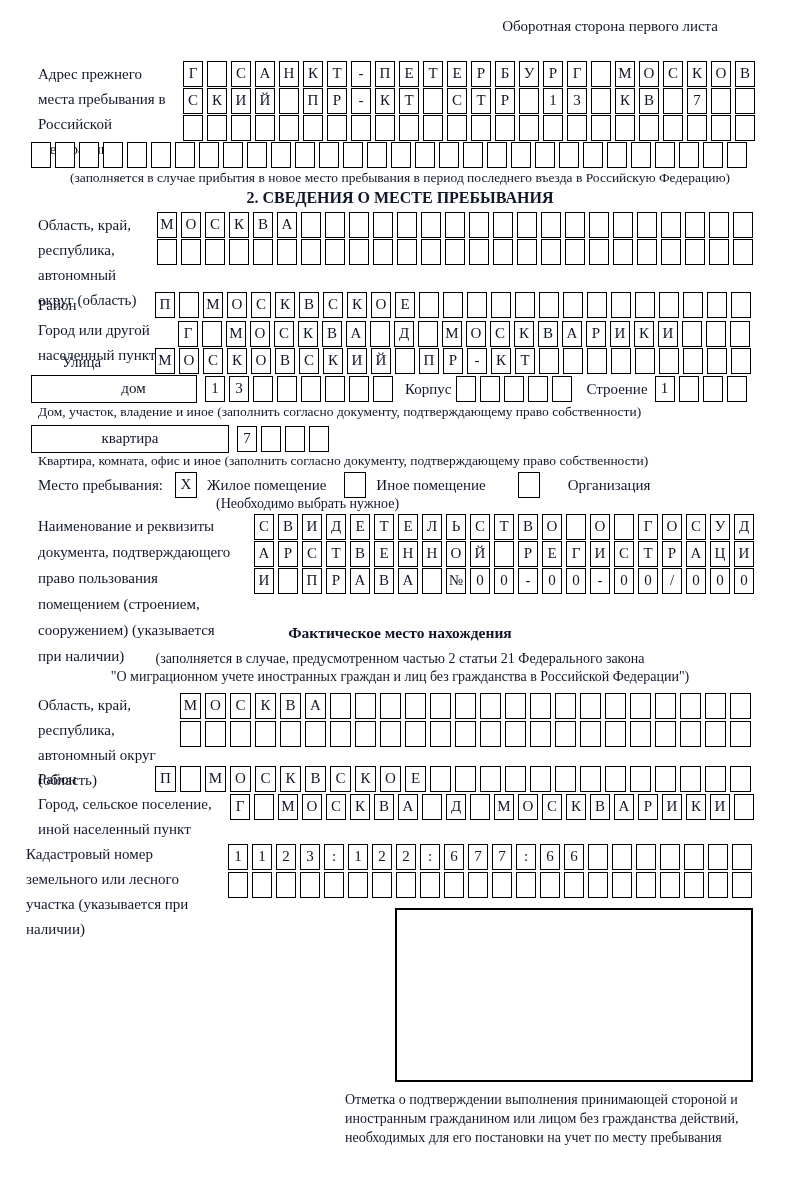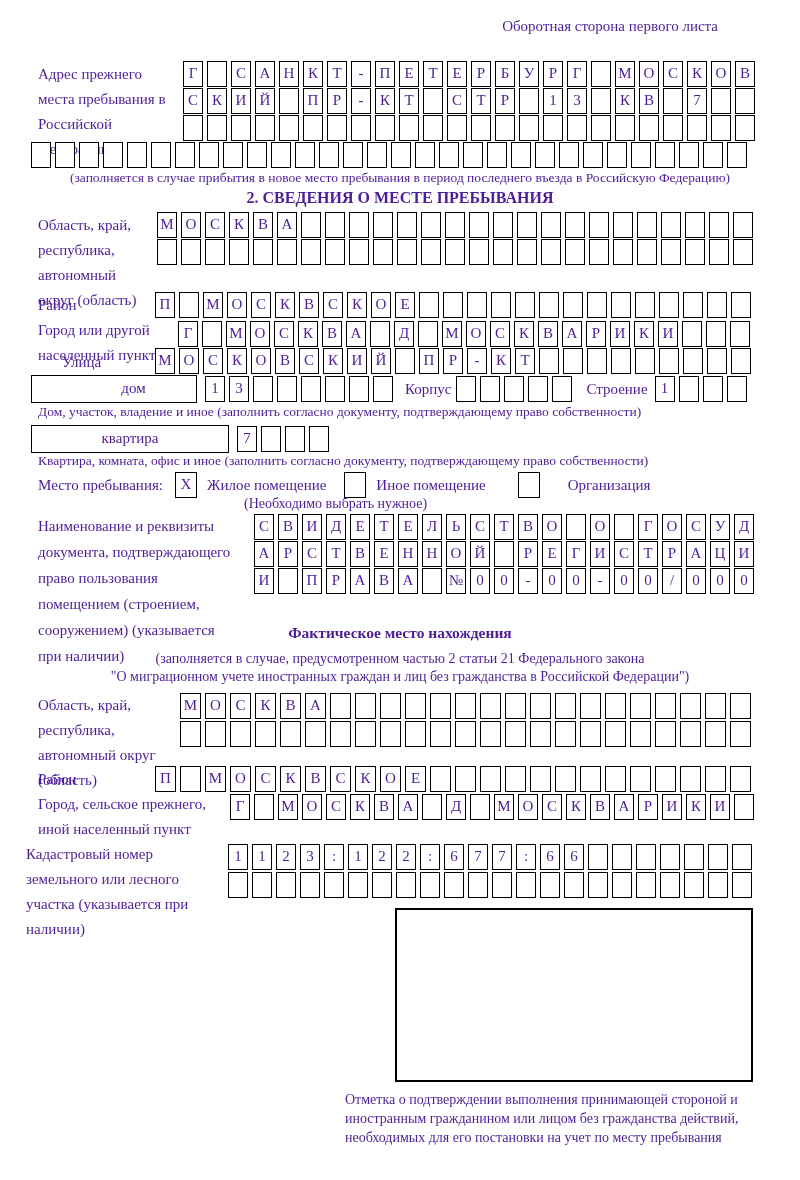--- a/index.html
+++ b/index.html
@@ -1,17 +1,17 @@
 <!DOCTYPE html>
 <html><head>
 <meta charset="utf-8">
 <style>
   html,body{margin:0;padding:0;background:#fff;}
   .page{
-    position:relative;width:768px;height:1180px;background:#fff;color:#4c1d95;
+    position:relative;width:768px;height:1180px;background:#fff;color:#0f172a;
     font-family:"Liberation Serif","DejaVu Serif",serif;font-size:15px;
     overflow:hidden;
   }
   .abs{position:absolute;}
   .flabel{line-height:25px;font-size:15px;}
   .cap{font-size:13.5px;}
   .center{width:800px;text-align:center;}
   .bold{font-weight:bold;}
   .rows .cells{margin-bottom:1px;}
   .rows.p28 .cells{margin-bottom:2px;}
@@ -345,21 +345,21 @@
     <div class="smalllabel">Место пребывания:</div>
     <div class="chk" style="margin-left:12px;">X</div>
     <div class="smalllabel" style="margin-left:10px;">Жилое помещение</div>
     <div class="chk" style="margin-left:18px;"></div>
     <div class="smalllabel" style="margin-left:10px;">Иное помещение</div>
     <div class="chk" style="margin-left:32px;"></div>
     <div class="smalllabel" style="margin-left:28px;">Организация</div>
   </div>
 
   <div class="abs cap" style="top:453px;left:38px;">Квартира, комната, офис и иное (заполнить согласно документу, подтверждающему право собственности)</div>
-  <div class="abs cap" style="top:496px;left:244px;font-size:14px;">(Необходимо выбрать нужное)</div>
+  <div class="abs cap" style="top:496px;left:216px;font-size:14px;">(Необходимо выбрать нужное)</div>
 
   <div class="abs flabel" style="top:513px;left:38px;width:195px;line-height:26px;">Наименование и реквизиты документа, подтверждающего право пользования помещением (строением, сооружением) (указывается при наличии)</div>
   <div class="abs rows" style="top:514px;left:254px;">
     <div class="cells">
         <span class="cell">С</span>
         <span class="cell">В</span>
         <span class="cell">И</span>
         <span class="cell">Д</span>
         <span class="cell">Е</span>
         <span class="cell">Т</span>
@@ -506,21 +506,21 @@
       <span class="cell"></span>
       <span class="cell"></span>
       <span class="cell"></span>
       <span class="cell"></span>
       <span class="cell"></span>
       <span class="cell"></span>
       <span class="cell"></span>
       <span class="cell"></span>
     </div>
 
-  <div class="abs flabel" style="top:792px;left:38px;width:195px;">Город, сельское прежнего, иной населенный пункт</div>
+  <div class="abs flabel" style="top:792px;left:38px;width:195px;">Город, сельское поселение, иной населенный пункт</div>
   <div class="abs cells" style="top:794px;left:230px;">
       <span class="cell">Г</span>
       <span class="cell"></span>
       <span class="cell">М</span>
       <span class="cell">О</span>
       <span class="cell">С</span>
       <span class="cell">К</span>
       <span class="cell">В</span>
       <span class="cell">А</span>
       <span class="cell"></span>

